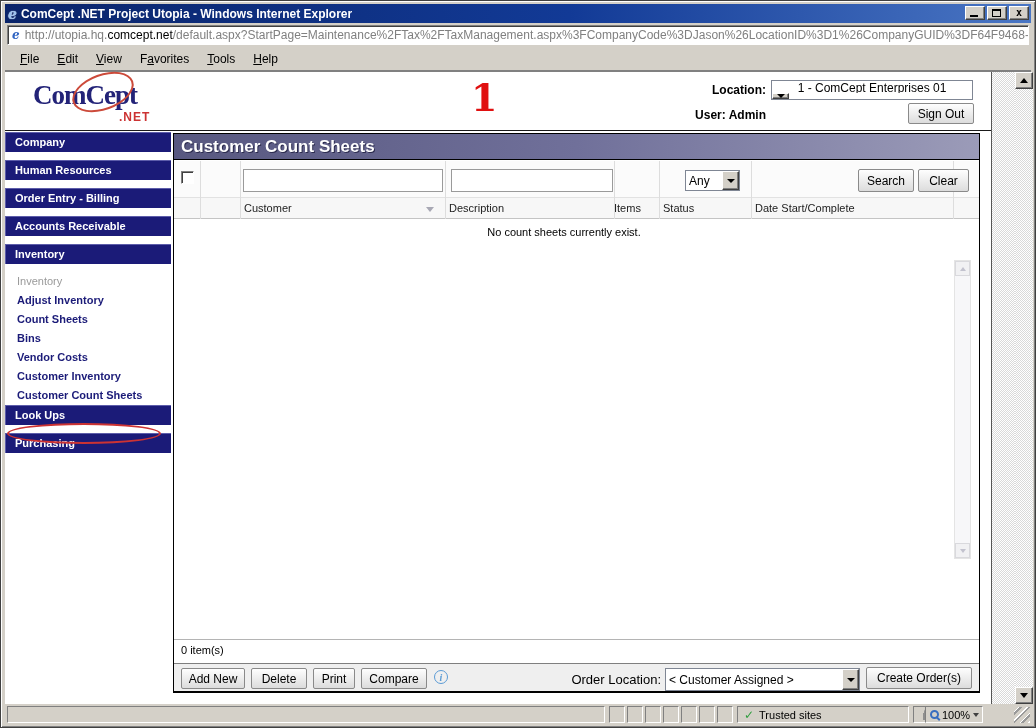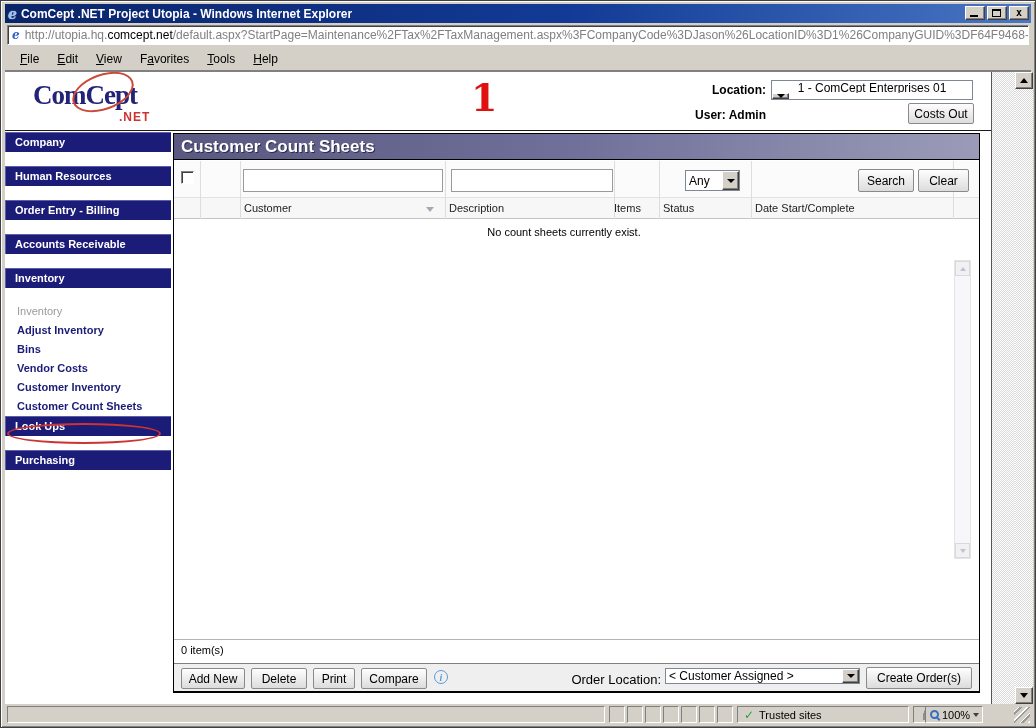--- a/index.html
+++ b/index.html
@@ -77,21 +77,21 @@
                   display:flex; align-items:center; justify-content:center; }
   .sel .sel-btn i { width:0; height:0; border-left:4px solid transparent; border-right:4px solid transparent; border-top:4px solid #000; }
   .sel-location { left:766px; top:8px; width:202px; height:20px;flex-direction:column; }
 
   .btn { background:linear-gradient(#fefefe,#dcdcdc); border:1px solid #8a8a8a; border-radius:2px;
          font-size:12px; text-align:center; color:#000; display:flex; align-items:center; justify-content:center; }
   .btn-signout { position:absolute; left:903px; top:31px; width:66px; height:21px; }
 
   
   .sidebar { position:absolute; left:0; top:60px; width:166px; }
-  .nav-head { height:20px; margin-bottom:14px; background:#1b1b78; color:#fff; font-weight:bold;
+  .nav-head { height:20px; margin-bottom:8px; background:#1b1b78; color:#fff; font-weight:bold;
               font-size:11px; line-height:20px; padding-left:10px;
               box-shadow:inset 1px 1px 0 rgba(160,160,220,.5); }
   .nav-sub { height:19px; line-height:19px; padding-left:12px; font-weight:bold; font-size:11px; color:#1b1b78; background:#fff; }
   .nav-sub.disabled { color:#9a9a9a; font-weight:normal; }
   .nav-ellipse { position:absolute; left:2px; top:291px; width:154px; height:21px;
                  border:2px solid #cc3333; border-radius:50%; pointer-events:none; }
 
   
   .content { position:absolute; left:168px; top:61px; width:807px; height:560px;
              border:1px solid #000; border-bottom-width:2px; background:#fff; }
@@ -126,21 +126,21 @@
 
   .ct-toolbar { position:absolute; left:0; top:529px; right:0; height:28px; background:#efefef; border-top:1px solid #7f7f7f; }
   .tb-add { position:absolute; left:7px; top:4px; width:64px; height:21px; }
   .tb-del { position:absolute; left:77px; top:4px; width:56px; height:21px; }
   .tb-print { position:absolute; left:139px; top:4px; width:42px; height:21px; }
   .tb-cmp { position:absolute; left:187px; top:4px; width:66px; height:21px; }
   .info-i { position:absolute; left:260px; top:6px; width:14px; height:14px; border:1px solid #5b9bd5; border-radius:50%;
             color:#5b9bd5; font-size:10px; font-weight:bold; text-align:center; line-height:13px;
             font-family:"Liberation Serif","DejaVu Serif",serif; font-style:italic; }
   .ol-label { position:absolute; left:340px; top:8px; width:147px; text-align:right; font-size:13px; }
-  .sel-orderloc { left:491px; top:4px; width:195px; height:16px; }
+  .sel-orderloc { left:491px; top:4px; width:195px; height:23px; }
   .tb-create { position:absolute; left:692px; top:3px; width:106px; height:22px; }
 
   
   .statusbar { position:absolute; left:4px; right:4px; bottom:3px; height:20px; background:#d4d0c8; }
   .sb-pane { position:absolute; top:2px; height:17px; background:#d4d0c8;
              border:1px solid; border-color:#808080 #fff #fff #808080; }
   .sb-main { left:2px; width:598px; }
   .sb-trusted { left:732px; width:172px; display:flex; align-items:center; gap:5px; padding-left:6px; font-size:11px; }
   .sb-check { color:#2e9e3e; font-weight:bold; font-size:12px; font-family:"DejaVu Sans",sans-serif; }
   .sb-zone { left:908px; width:38px; display:flex; align-items:center; justify-content:center; gap:4px; }
@@ -196,31 +196,32 @@
       <span class="logo-net">.NET</span>
       <span class="callout-1">1</span>
       <span class="loc-label">Location:</span>
       <div class="sel sel-location">
         <span class="sel-text">1 - ComCept Enterprises 01</span>
         <span class="sel-btn">
             <i></i>
           </span>
       </div>
       <span class="user-label">User: Admin</span>
-      <div class="btn btn-signout">Costs Out</div>
+      <div class="btn btn-signout">Sign Out</div>
     </div>
 
     <div class="sidebar">
       <div class="nav-head">Company</div>
       <div class="nav-head">Human Resources</div>
       <div class="nav-head">Order Entry - Billing</div>
       <div class="nav-head">Accounts Receivable</div>
       <div class="nav-head">Inventory</div>
       <div class="nav-sub disabled">Inventory</div>
       <div class="nav-sub">Adjust Inventory</div>
+      <div class="nav-sub">Count Sheets</div>
       <div class="nav-sub">Bins</div>
       <div class="nav-sub">Vendor Costs</div>
       <div class="nav-sub">Customer Inventory</div>
       <div class="nav-sub">Customer Count Sheets</div>
       <div class="nav-head">Look Ups</div>
       <div class="nav-head">Purchasing</div>
       <div class="nav-ellipse"></div>
     </div>
 
     <div class="content">

